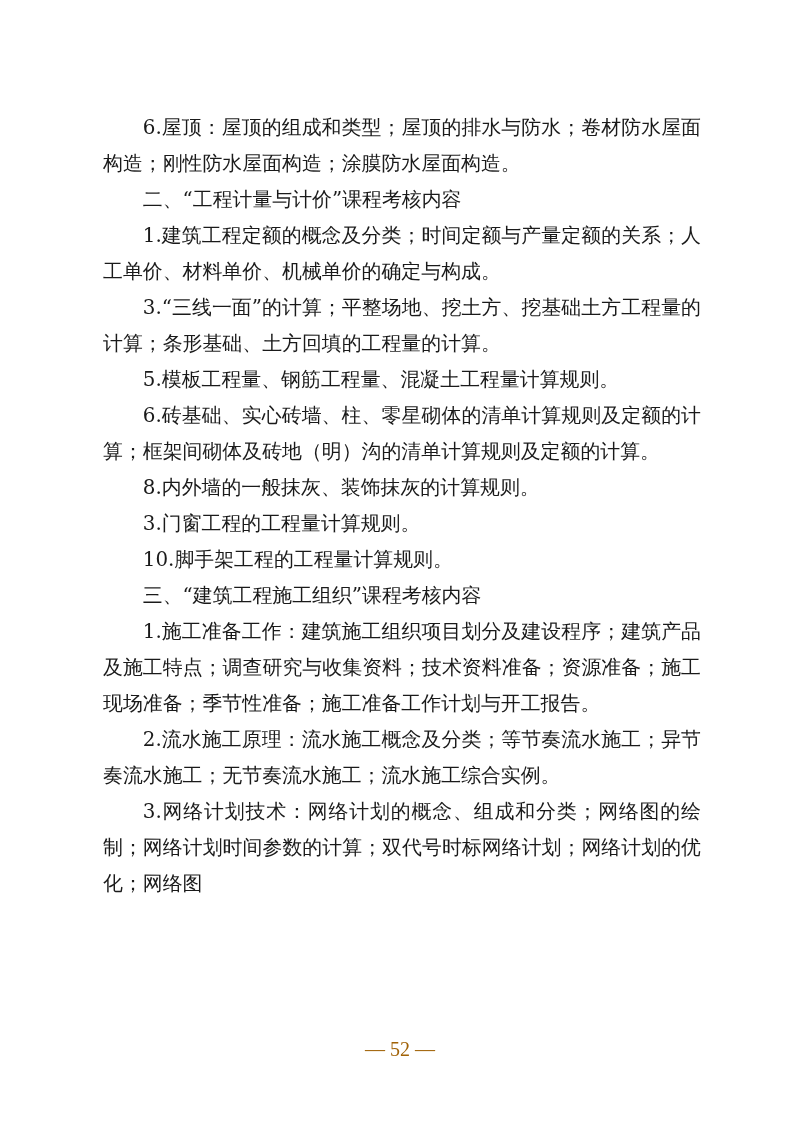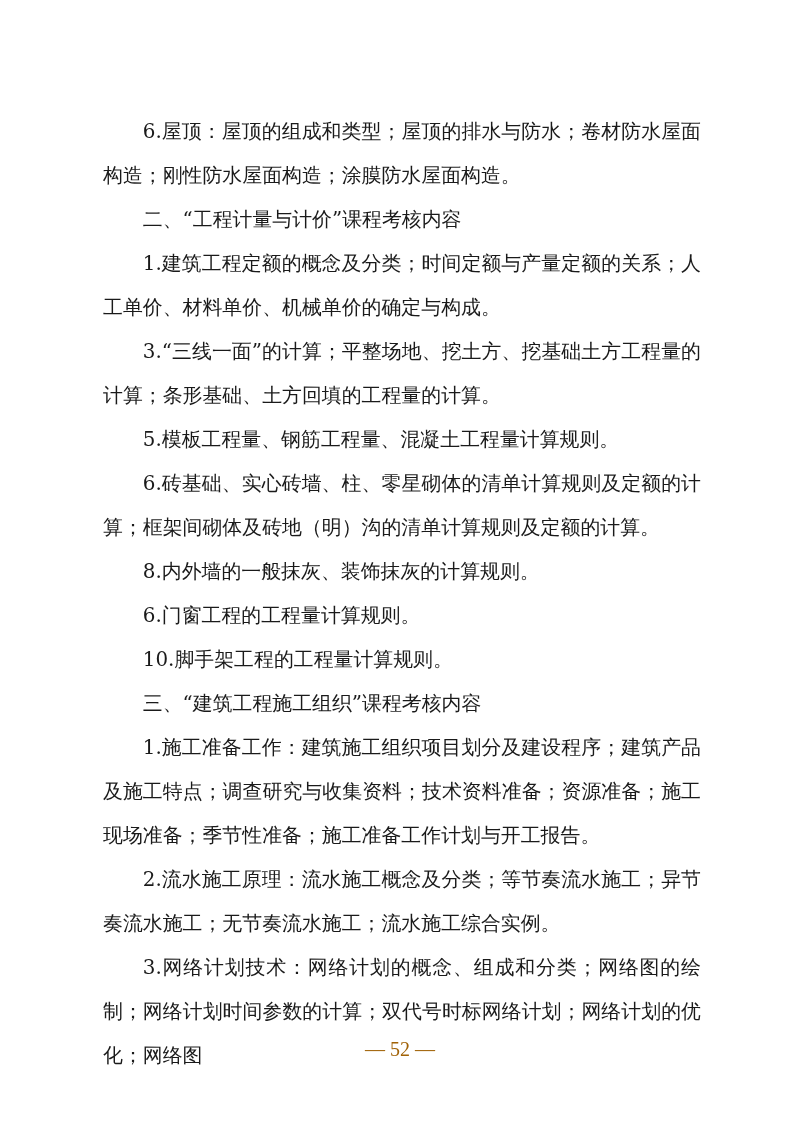--- a/index.html
+++ b/index.html
@@ -4,21 +4,21 @@
 <style>
   html, body { margin: 0; padding: 0; background: #ffffff; }
   body { width: 800px; height: 1131px; position: relative; overflow: hidden; }
   .page {
     position: absolute;
     left: 103px;
     top: 110px;
     width: 598px;
     font-family: "DejaVu Serif", "Liberation Serif", serif;
     font-size: 19.9px;
-    line-height: 44px;
+    line-height: 36px;
     color: #1a1a1a;
     letter-spacing: 0px;
   }
   .para {
     margin: 0;
     text-indent: 2em;
     text-align: justify;
     text-align-last: left;
   }
   .heading { margin: 0; text-indent: 2em; }
@@ -37,21 +37,21 @@
 <body>
 
 <div class="page">
   <p class="para">6.屋顶：屋顶的组成和类型；屋顶的排水与防水；卷材防水屋面构造；刚性防水屋面构造；涂膜防水屋面构造。</p>
   <p class="heading">二、“工程计量与计价”课程考核内容</p>
   <p class="para">1.建筑工程定额的概念及分类；时间定额与产量定额的关系；人工单价、材料单价、机械单价的确定与构成。</p>
   <p class="para">3.“三线一面”的计算；平整场地、挖土方、挖基础土方工程量的计算；条形基础、土方回填的工程量的计算。</p>
   <p class="para">5.模板工程量、钢筋工程量、混凝土工程量计算规则。</p>
   <p class="para">6.砖基础、实心砖墙、柱、零星砌体的清单计算规则及定额的计算；框架间砌体及砖地（明）沟的清单计算规则及定额的计算。</p>
   <p class="para">8.内外墙的一般抹灰、装饰抹灰的计算规则。</p>
-  <p class="para">6.门窗工程的工程量计算规则。</p>
+  <p class="para">3.门窗工程的工程量计算规则。</p>
   <p class="para">10.脚手架工程的工程量计算规则。</p>
   <p class="heading">三、“建筑工程施工组织”课程考核内容</p>
   <p class="para">1.施工准备工作：建筑施工组织项目划分及建设程序；建筑产品及施工特点；调查研究与收集资料；技术资料准备；资源准备；施工现场准备；季节性准备；施工准备工作计划与开工报告。</p>
   <p class="para">2.流水施工原理：流水施工概念及分类；等节奏流水施工；异节奏流水施工；无节奏流水施工；流水施工综合实例。</p>
   <p class="para">3.网络计划技术：网络计划的概念、组成和分类；网络图的绘制；网络计划时间参数的计算；双代号时标网络计划；网络计划的优化；网络图</p>
 </div>
 
 <div class="page-number">— 52 —</div>
 
 </body></html>

